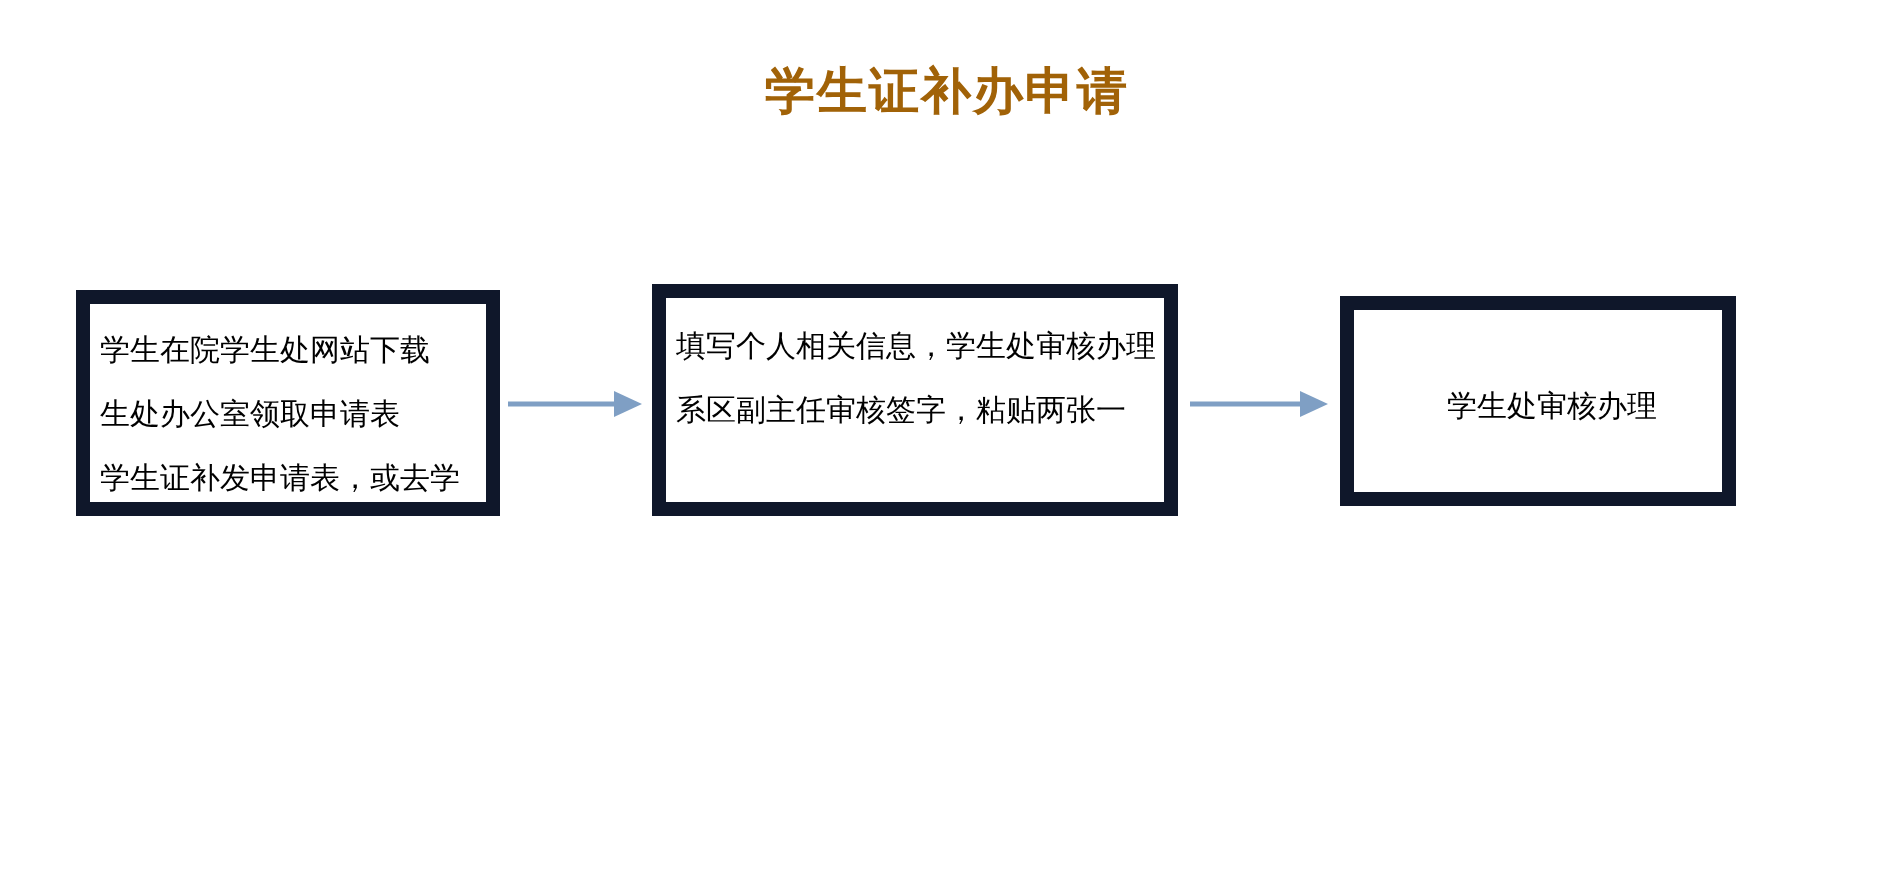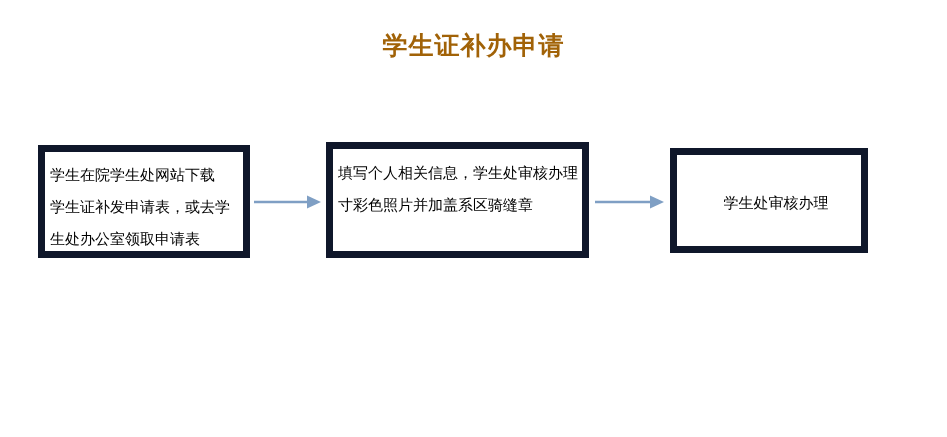--- a/index.html
+++ b/index.html
@@ -102,27 +102,27 @@
 </style>
 </head>
 <body>
 
 <div id="flow-canvas">
 
   <div class="page-title">学生证补办申请</div>
 
   <div class="proc-box box-step1">
     <span class="box-text">学生在院学生处网站下载</span>
+    <span class="box-text">生处办公室领取申请表</span>
     <span class="box-text">学生证补发申请表，或去学</span>
-    <span class="box-text">生处办公室领取申请表</span>
   </div>
 
   <div class="proc-box box-step2">
     <span class="box-text">填写个人相关信息，学生处审核办理</span>
-    <span class="box-text">寸彩色照片并加盖系区骑缝章</span>
+    <span class="box-text">系区副主任审核签字，粘贴两张一</span>
   </div>
 
   <div class="proc-box box-step3">
     <span class="box-text">学生处审核办理</span>
   </div>
 
   <svg class="connector-layer" viewBox="0 0 947 437" width="947" height="437">
     <g>
       <line x1="254" y1="202" x2="307" y2="202" stroke="#7f9fc4" stroke-width="2.4"></line>
       <polygon points="307,195.5 321,202 307,208.5" fill="#7f9fc4"></polygon>

